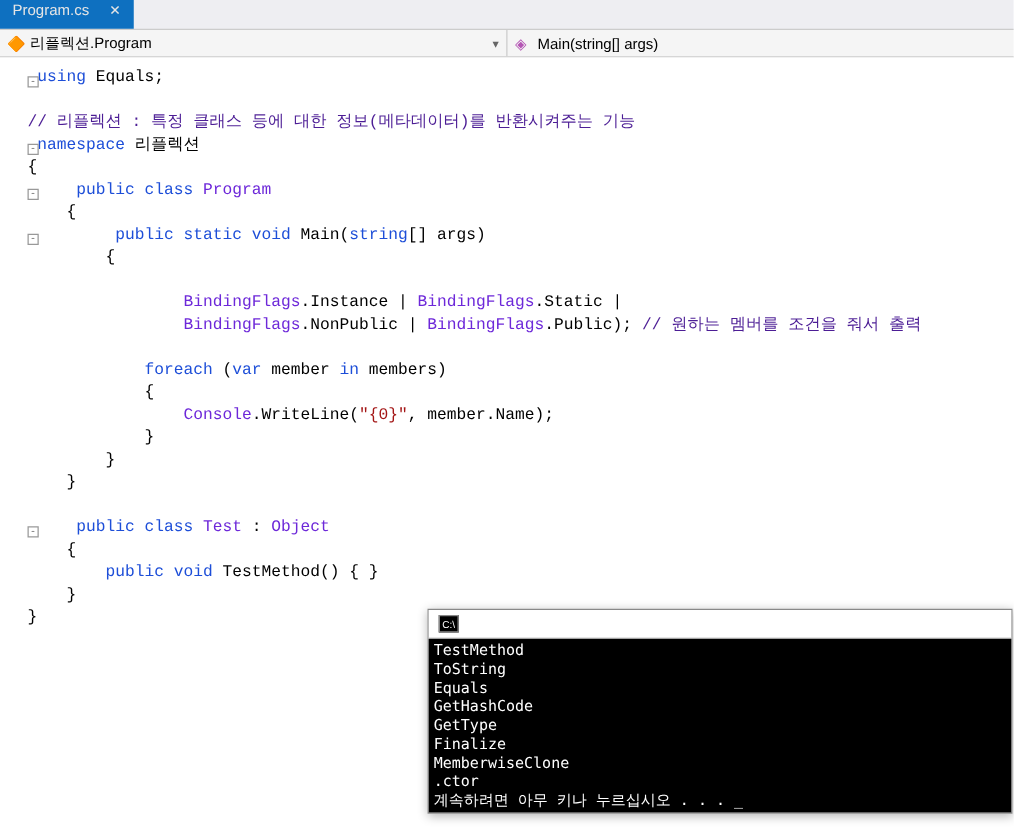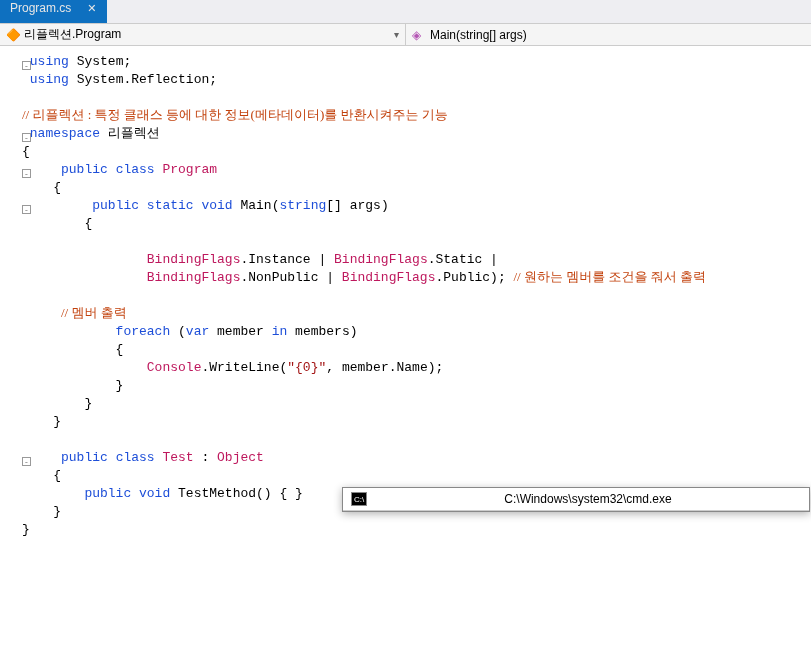--- a/index.html
+++ b/index.html
@@ -101,22 +101,22 @@
       font-size: 8px;
       line-height: 7px;
       text-align: center;
       color: #666;
     }
     .code {
       white-space: pre;
       color: #000;
     }
     .kw { color: #1d4ed8; }
-    .type { color: #be185d; }
-    .comment { color: #c2410c; font-family: Liberation Serif, serif; }
+    .type { color: #6d28d9; }
+    .comment { color: #4c1d95; }
     .str { color: #a31515; }
     .highlight-line {
       background: #f5f5e8;
       width: 100%;
     }
     .console-window {
       position: absolute;
       left: 342px;
       top: 487px;
       width: 468px;
@@ -180,27 +180,21 @@
     <span>Main(string[] args)</span>
   </div>
 </div>
 
 <div class="editor">
   <div class="line">
       <span class="gutter">
         <span class="marker-bar marker-green"></span>
         <span class="outline-box">-</span>
       </span>
-      <span class="code"> <span class="kw">using</span><span> System;</span></span>
-    </div>
-  <div class="line">
-      <span class="gutter">
-        <span class="marker-bar marker-green"></span>
-      </span>
-      <span class="code"> <span class="kw">using</span><span> System.Reflection;</span></span>
+      <span class="code"> <span class="kw">using</span><span> Equals;</span></span>
     </div>
   <div class="line">
       <span class="gutter"></span>
       <span class="code">&nbsp;</span>
     </div>
   <div class="line">
       <span class="gutter">
         <span class="marker-bar marker-green"></span>
       </span>
       <span class="code comment">// 리플렉션 : 특정 클래스 등에 대한 정보(메타데이터)를 반환시켜주는 기능</span>
@@ -256,26 +250,20 @@
     </div>
   <div class="line">
       <span class="gutter">
         <span class="marker-bar marker-green"></span>
       </span>
       <span class="code"><span class="type">                BindingFlags</span><span>.NonPublic | </span><span class="type">BindingFlags</span><span>.Public); </span><span class="comment">// 원하는 멤버를 조건을 줘서 출력</span></span>
     </div>
   <div class="line">
       <span class="gutter"></span>
       <span class="code">&nbsp;</span>
-    </div>
-  <div class="line">
-      <span class="gutter">
-        <span class="marker-bar marker-green"></span>
-      </span>
-      <span class="code comment">            // 멤버 출력</span>
     </div>
   <div class="line">
       <span class="gutter">
         <span class="marker-bar marker-green"></span>
       </span>
       <span class="code"><span class="kw">            foreach</span><span> (</span><span class="kw">var</span><span> member </span><span class="kw">in</span><span> members)</span></span>
     </div>
   <div class="line">
       <span class="gutter">
         <span class="marker-bar marker-green"></span>
@@ -339,15 +327,23 @@
       <span class="gutter">
         <span class="marker-bar marker-green"></span>
       </span>
       <span class="code">}</span>
     </div>
 </div>
 
 <div class="console-window">
   <div class="console-title">
     <span class="console-title-icon">C:\</span>
-    <span class="console-title-text">C:\Windows\system32\cmd.exe</span>
   </div>
+  <div class="console-body">TestMethod
+ToString
+Equals
+GetHashCode
+GetType
+Finalize
+MemberwiseClone
+.ctor
+계속하려면 아무 키나 누르십시오 . . . _</div>
 </div>
 
 </body></html>

